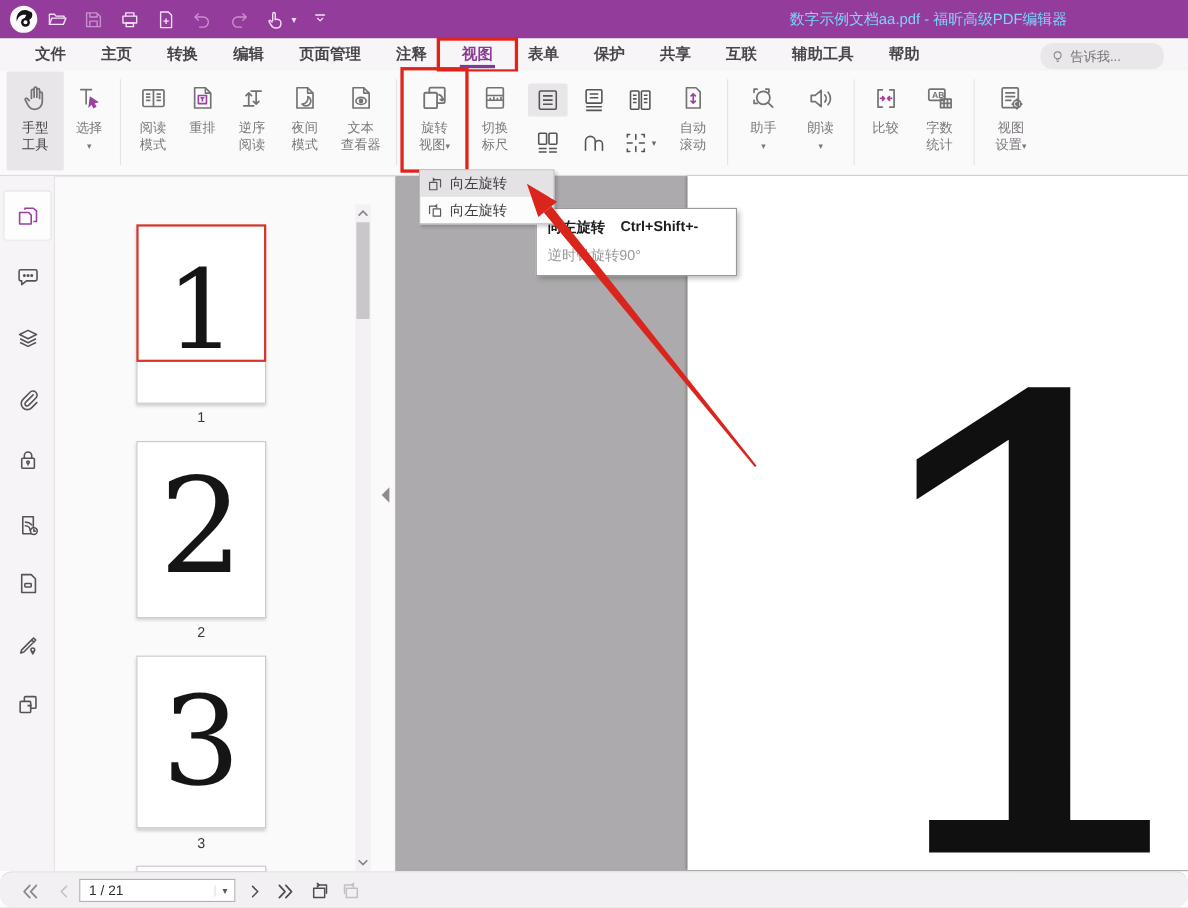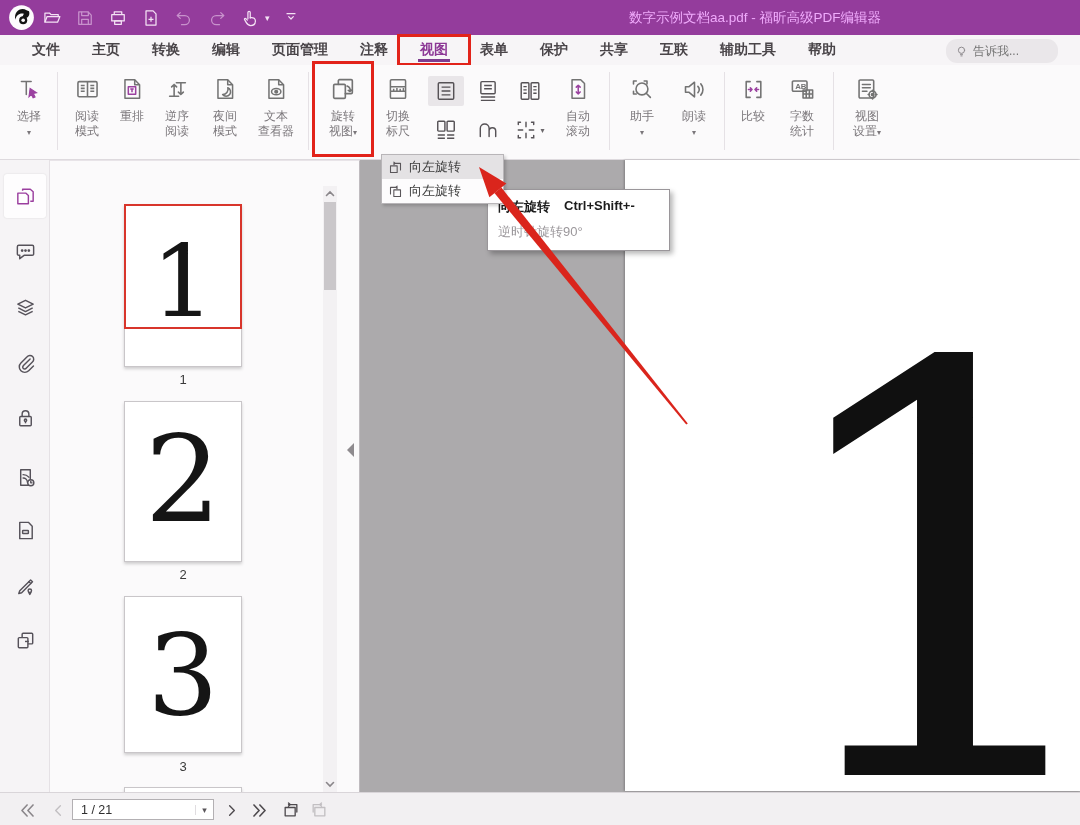--- a/index.html
+++ b/index.html
@@ -8,21 +8,21 @@
   svg { display:block; }
 
   
   .titlebar { position:absolute; left:0; top:0; width:1080px; height:35px; background:#943c9c; }
   .logo { position:absolute; left:8px; top:4px; width:27px; height:27px; }
   .qat { position:absolute; left:42px; top:0; height:35px; display:flex; align-items:center; gap:13px; }
   .qicon { color:#f4e2f4; width:20px; height:20px; }
   .qicon.dim { color:#c892cc; }
   .qcaret { color:#f4e2f4; font-size:9px; margin-left:-8px; }
   .doc-title { position:absolute; left:540px; top:0; width:430px; height:35px; line-height:35px;
-    text-align:center; color:#f0abfc; font-size:13.5px; }
+    text-align:right; color:#7dd3fc; font-size:13.5px; }
 
   
   .tabrow { position:absolute; left:0; top:35px; width:1080px; height:30px; background:#f7f5f7; }
   .tabs { display:flex; list-style:none; padding-left:16px; }
   .tab { position:relative; padding:0 16px; line-height:29px; font-size:14px; font-weight:600;
     color:#4a4549; white-space:nowrap; }
   .tab.active { color:#8d3996; }
   .tab-underline { position:absolute; left:14px; right:14px; bottom:2px; height:3px; background:#7d3c8f; }
   .tab-redbox { position:absolute; left:-7px; right:-7px; top:-1px; bottom:-2px;
     border:3px solid #e2231a; pointer-events:none; }
@@ -87,21 +87,21 @@
 
   .tooltip { position:absolute; left:487px; top:189px; width:183px; background:#fff;
     border:1px solid #9a969a; box-shadow:3px 3px 5px rgba(0,0,0,.28); z-index:28; padding:8px 10px 9px; }
   .tt-row { display:flex; gap:14px; font-size:13px; font-weight:bold; color:#1c1c1c; white-space:nowrap; }
   .tt-desc { margin-top:7px; font-size:13px; color:#9b979b; }
 
   .anno-arrow { position:absolute; left:0; top:0; z-index:40; pointer-events:none; }
 
   
   .statusbar { position:absolute; left:0; top:792px; width:1080px; height:33px; background:#f2f0f2;
-    border-top:1px solid #d9d5d9; }
+    border-top:1px solid #d9d5d9;border-radius:11px; }
   .sbi { position:absolute; color:#8a868a; }
   .sbi.dark { color:#4e4a4e; }
   .sbi.light { color:#c2bfc2; }
   .pagebox { position:absolute; left:72px; top:6px; width:142px; height:21px; background:#fff;
     border:1px solid #b3b0b3; display:flex; align-items:center; }
   .pagebox .pval { flex:1; padding-left:8px; font-size:12.5px; color:#2e2e2e; }
   .pagebox .pcaret { width:18px; text-align:center; font-size:9px; color:#5a565a; border-left:1px solid #e0dde0; }
 </style>
 </head>
 <body>
@@ -196,20 +196,29 @@
           <circle cx="12" cy="10" r="5"></circle>
           <path d="M10.3 16.5h3.4M11 19h2"></path>
         </svg>
     </span>
     <input placeholder="告诉我..." style="">
   </div>
 </div>
 
 <div class="ribbon">
 
+  <div class="rbtn sel" style="width:52px">
+    <span class="ric">
+      <svg viewBox="0 0 24 24" width="27" height="27" fill="none" stroke="currentColor" stroke-width="1.4" stroke-linecap="round" stroke-linejoin="round">
+          <path d="M8.5 12V5.8a1.1 1.1 0 0 1 2.2 0V11m0-6.2V4a1.1 1.1 0 0 1 2.2 0v7m0-5.8a1.1 1.1 0 0 1 2.2 0V12m0-4a1.1 1.1 0 0 1 2.2 0v6.5c0 3.6-2.6 6.3-6.2 6.3-2.8 0-4.3-1.3-5.6-3.8l-2-3.8c-.5-1 .9-2 1.7-1.1l1.5 1.7"></path>
+        </svg>
+    </span>
+    <span class="rlabel">手型
+工具</span>
+  </div>
 
   <div class="rbtn" style="width:46px">
     <span class="ric">
       <svg viewBox="0 0 24 24" width="26" height="26" fill="none" stroke="currentColor" stroke-width="1.4" stroke-linecap="round">
           <path d="M5 5h9M9.5 5v12"></path>
           <path d="M13 11.5l6 4-3 .7 1.6 3.1-1.8.9-1.6-3.2-2.2 2.1z" fill="#9b42a0" stroke="#9b42a0" stroke-width="1"></path>
         </svg>
     </span>
     <span class="rlabel"><span>选择</span><br><span class="caret">▾</span></span>
   </div>

